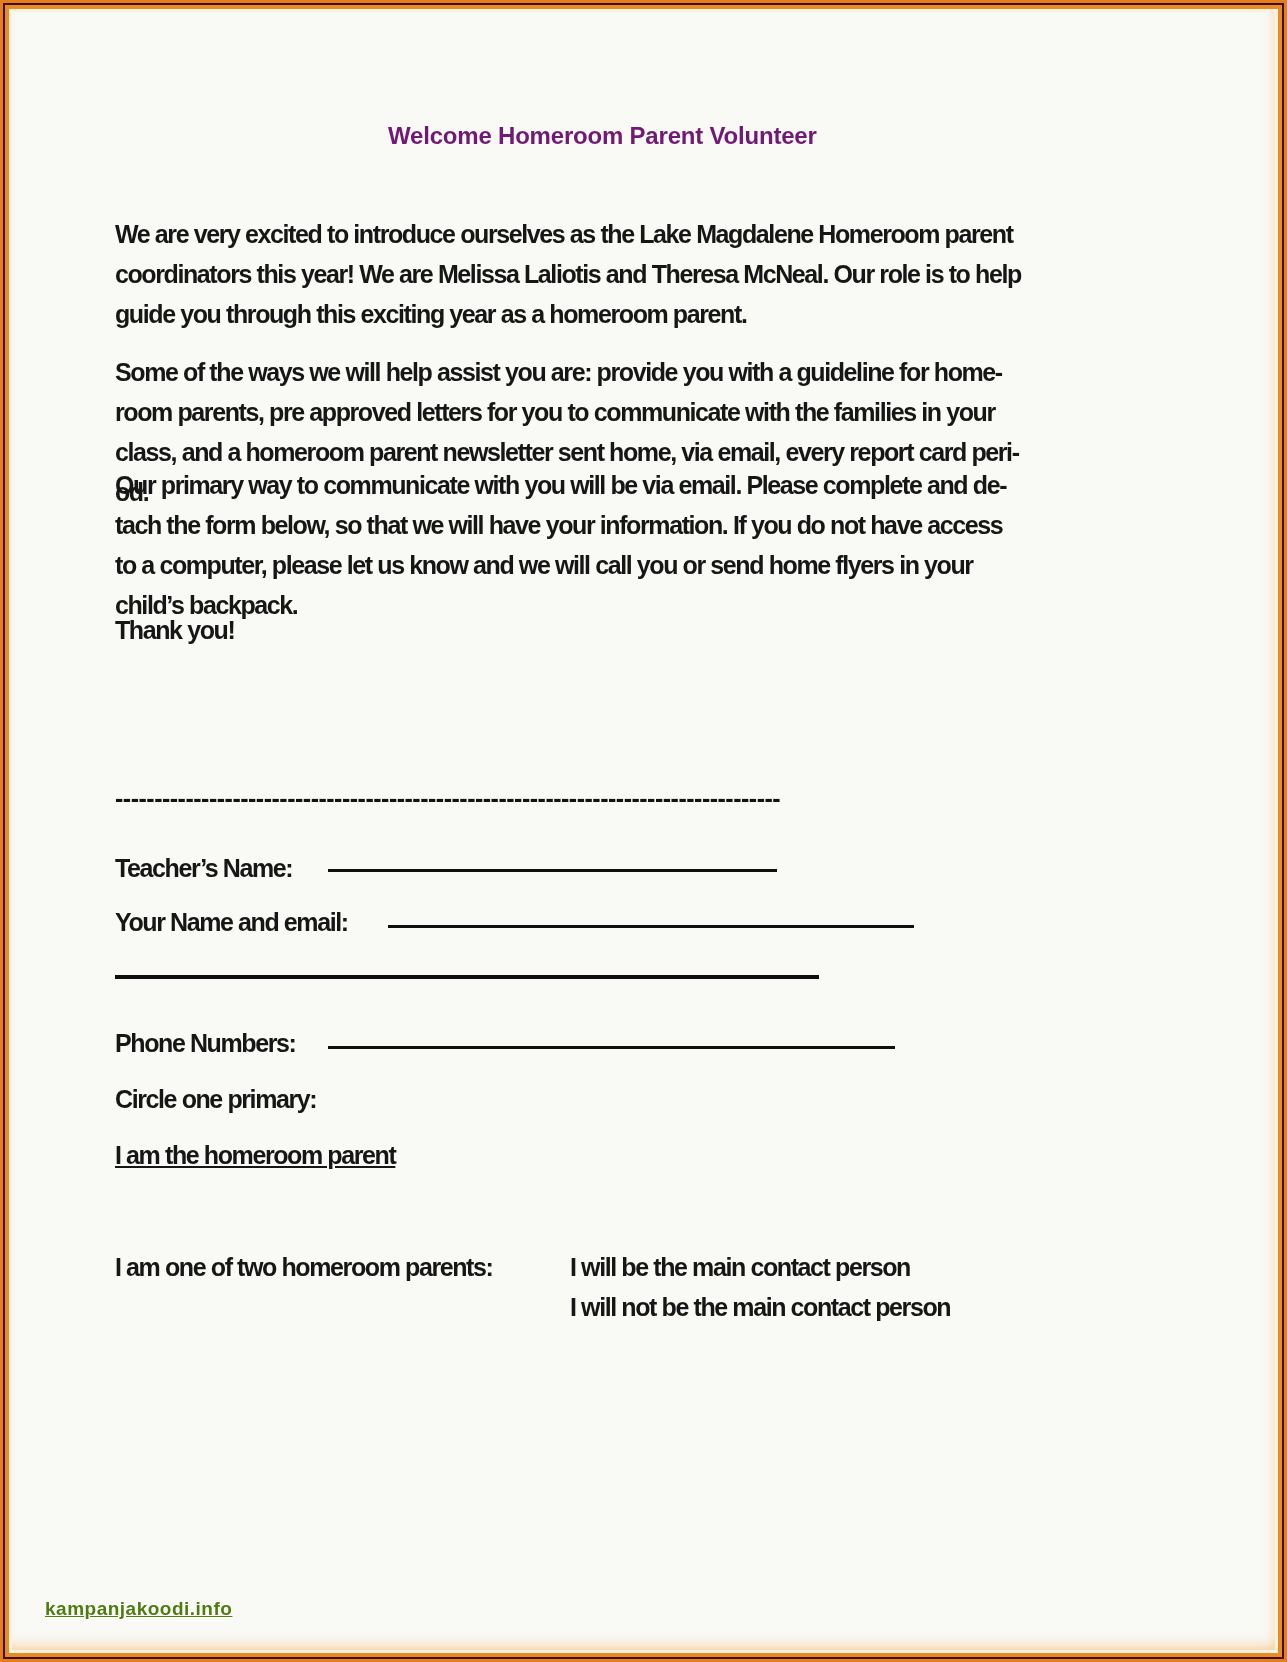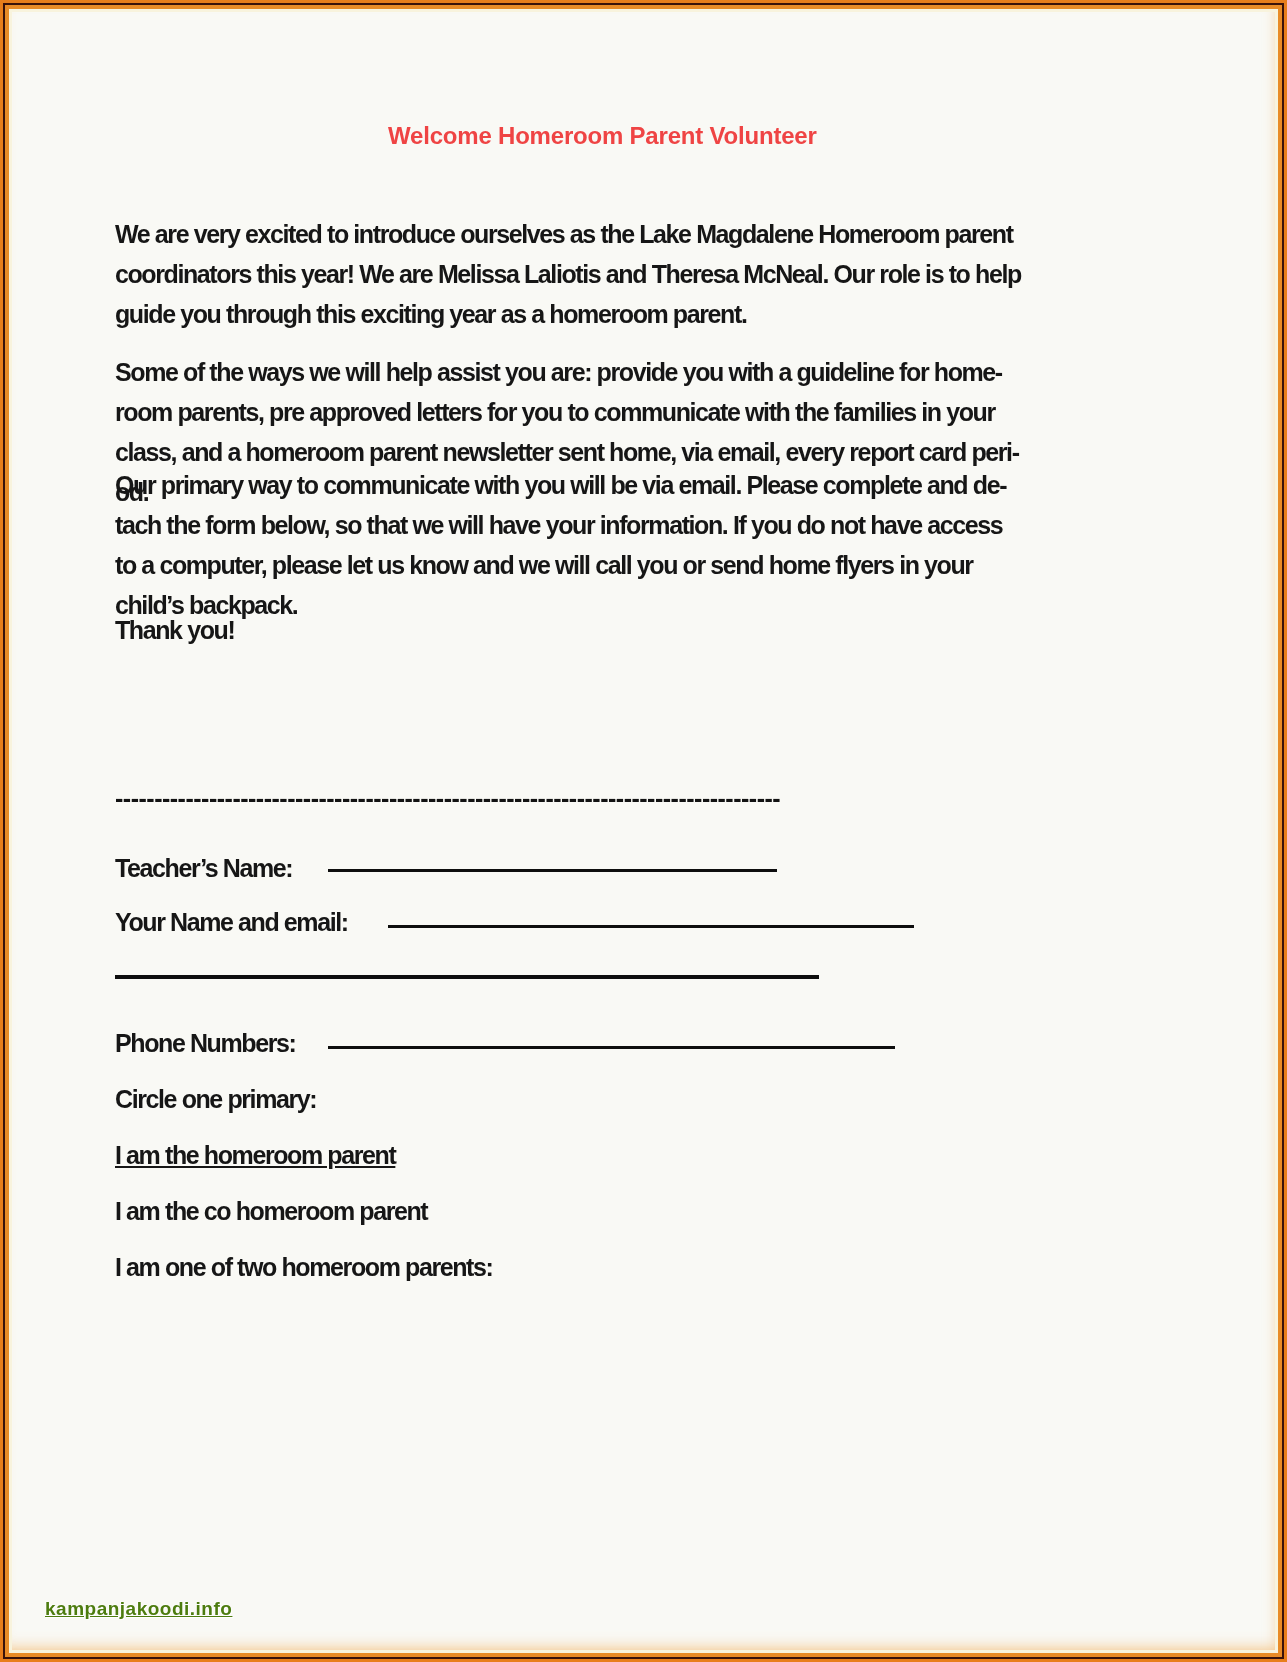--- a/index.html
+++ b/index.html
@@ -25,21 +25,21 @@
   .t {
     position:absolute; left:115px;
     font-weight:700; font-size:25px; line-height:40px;
     letter-spacing:-1.4px;
     color:#161616;
     white-space:pre-line;
   }
   .title {
     position:absolute; left:388px; top:123px;
     font-weight:700; font-size:24px; line-height:26px;
-    letter-spacing:-0.2px; color:#ef4444;
+    letter-spacing:-0.2px; color:#701a75;
     white-space:pre;
   }
   .dashes {
     position:absolute; left:115px; top:783px;
     width:666px; height:30px; overflow:hidden;
     font-weight:700; font-size:25px; line-height:30px;
     letter-spacing:-0.5px; color:#121212; white-space:nowrap;
   }
   .blank { position:absolute; background:#0e0e0e; }
   .watermark {
@@ -82,19 +82,20 @@
   <div class="t" style="top:902px;">Your Name and email:</div>
   <div class="blank" style="left:388px; top:925px; width:526px; height:3px;"></div>
 
   <div class="blank" style="left:115px; top:975px; width:704px; height:4px;"></div>
 
   <div class="t" style="top:1023px;">Phone Numbers:</div>
   <div class="blank" style="left:328px; top:1046px; width:567px; height:3px;"></div>
 
   <div class="t" style="top:1079px;">Circle one primary:</div>
   <div class="t" style="top:1135px;text-decoration:underline;">I am the homeroom parent</div>
-  <div class="t" style="top:1191px;">I am the co homeroom parent</div>
   <div class="t" style="top:1247px;">I am one of two homeroom parents:</div>
+  <div class="t" style="left:570px; top:1247px;">I will be the main contact person
+I will not be the main contact person</div>
 
   <div class="watermark">kampanjakoodi.info</div>
 
   <div class="frame"></div>
 </div>
 
 </body></html>

